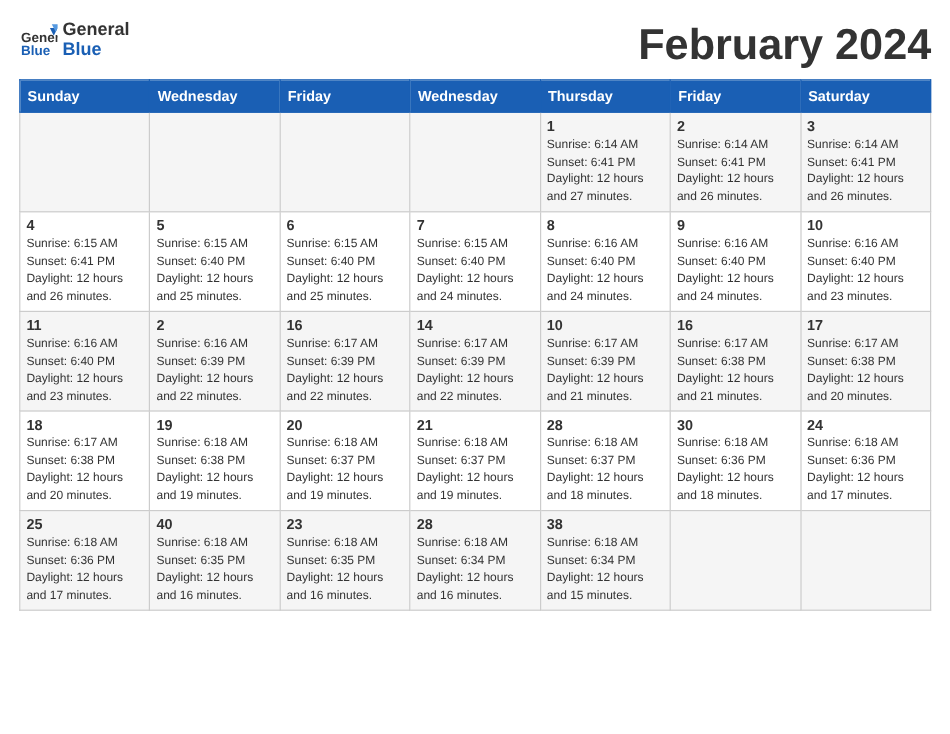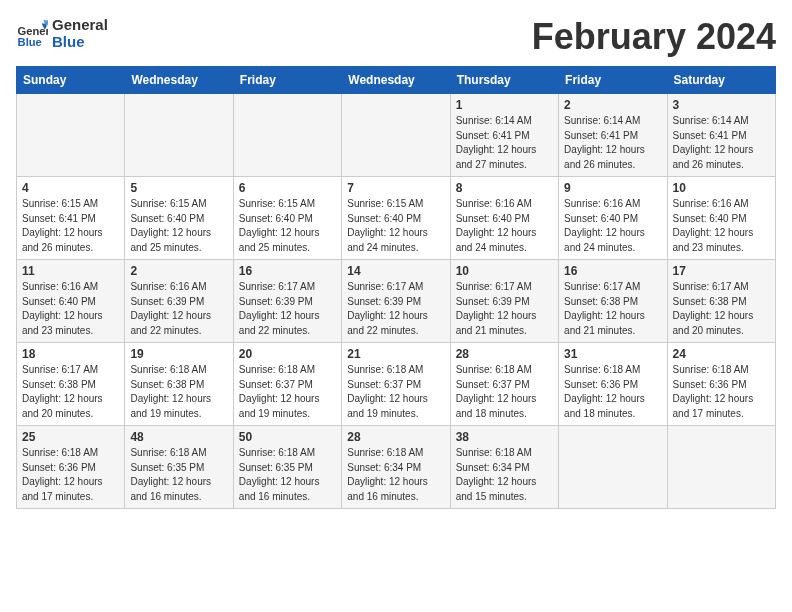--- a/index.html
+++ b/index.html
@@ -273,21 +273,21 @@
 and 19 minutes.</div>
         </td>
         <td>
           <span class="day-num">28</span>
           <div class="day-info" style="white-space: pre-line;">Sunrise: 6:18 AM
 Sunset: 6:37 PM
 Daylight: 12 hours
 and 18 minutes.</div>
         </td>
         <td>
-          <span class="day-num">31</span>
+          <span class="day-num">30</span>
           <div class="day-info" style="white-space: pre-line;">Sunrise: 6:18 AM
 Sunset: 6:36 PM
 Daylight: 12 hours
 and 18 minutes.</div>
         </td>
         <td>
           <span class="day-num">24</span>
           <div class="day-info" style="white-space: pre-line;">Sunrise: 6:18 AM
 Sunset: 6:36 PM
 Daylight: 12 hours
@@ -296,28 +296,28 @@
       </tr>
       <tr>
         <td>
           <span class="day-num">25</span>
           <div class="day-info" style="white-space: pre-line;">Sunrise: 6:18 AM
 Sunset: 6:36 PM
 Daylight: 12 hours
 and 17 minutes.</div>
         </td>
         <td>
-          <span class="day-num">48</span>
+          <span class="day-num">40</span>
           <div class="day-info" style="white-space: pre-line;">Sunrise: 6:18 AM
 Sunset: 6:35 PM
 Daylight: 12 hours
 and 16 minutes.</div>
         </td>
         <td>
-          <span class="day-num">50</span>
+          <span class="day-num">23</span>
           <div class="day-info" style="white-space: pre-line;">Sunrise: 6:18 AM
 Sunset: 6:35 PM
 Daylight: 12 hours
 and 16 minutes.</div>
         </td>
         <td>
           <span class="day-num">28</span>
           <div class="day-info" style="white-space: pre-line;">Sunrise: 6:18 AM
 Sunset: 6:34 PM
 Daylight: 12 hours

